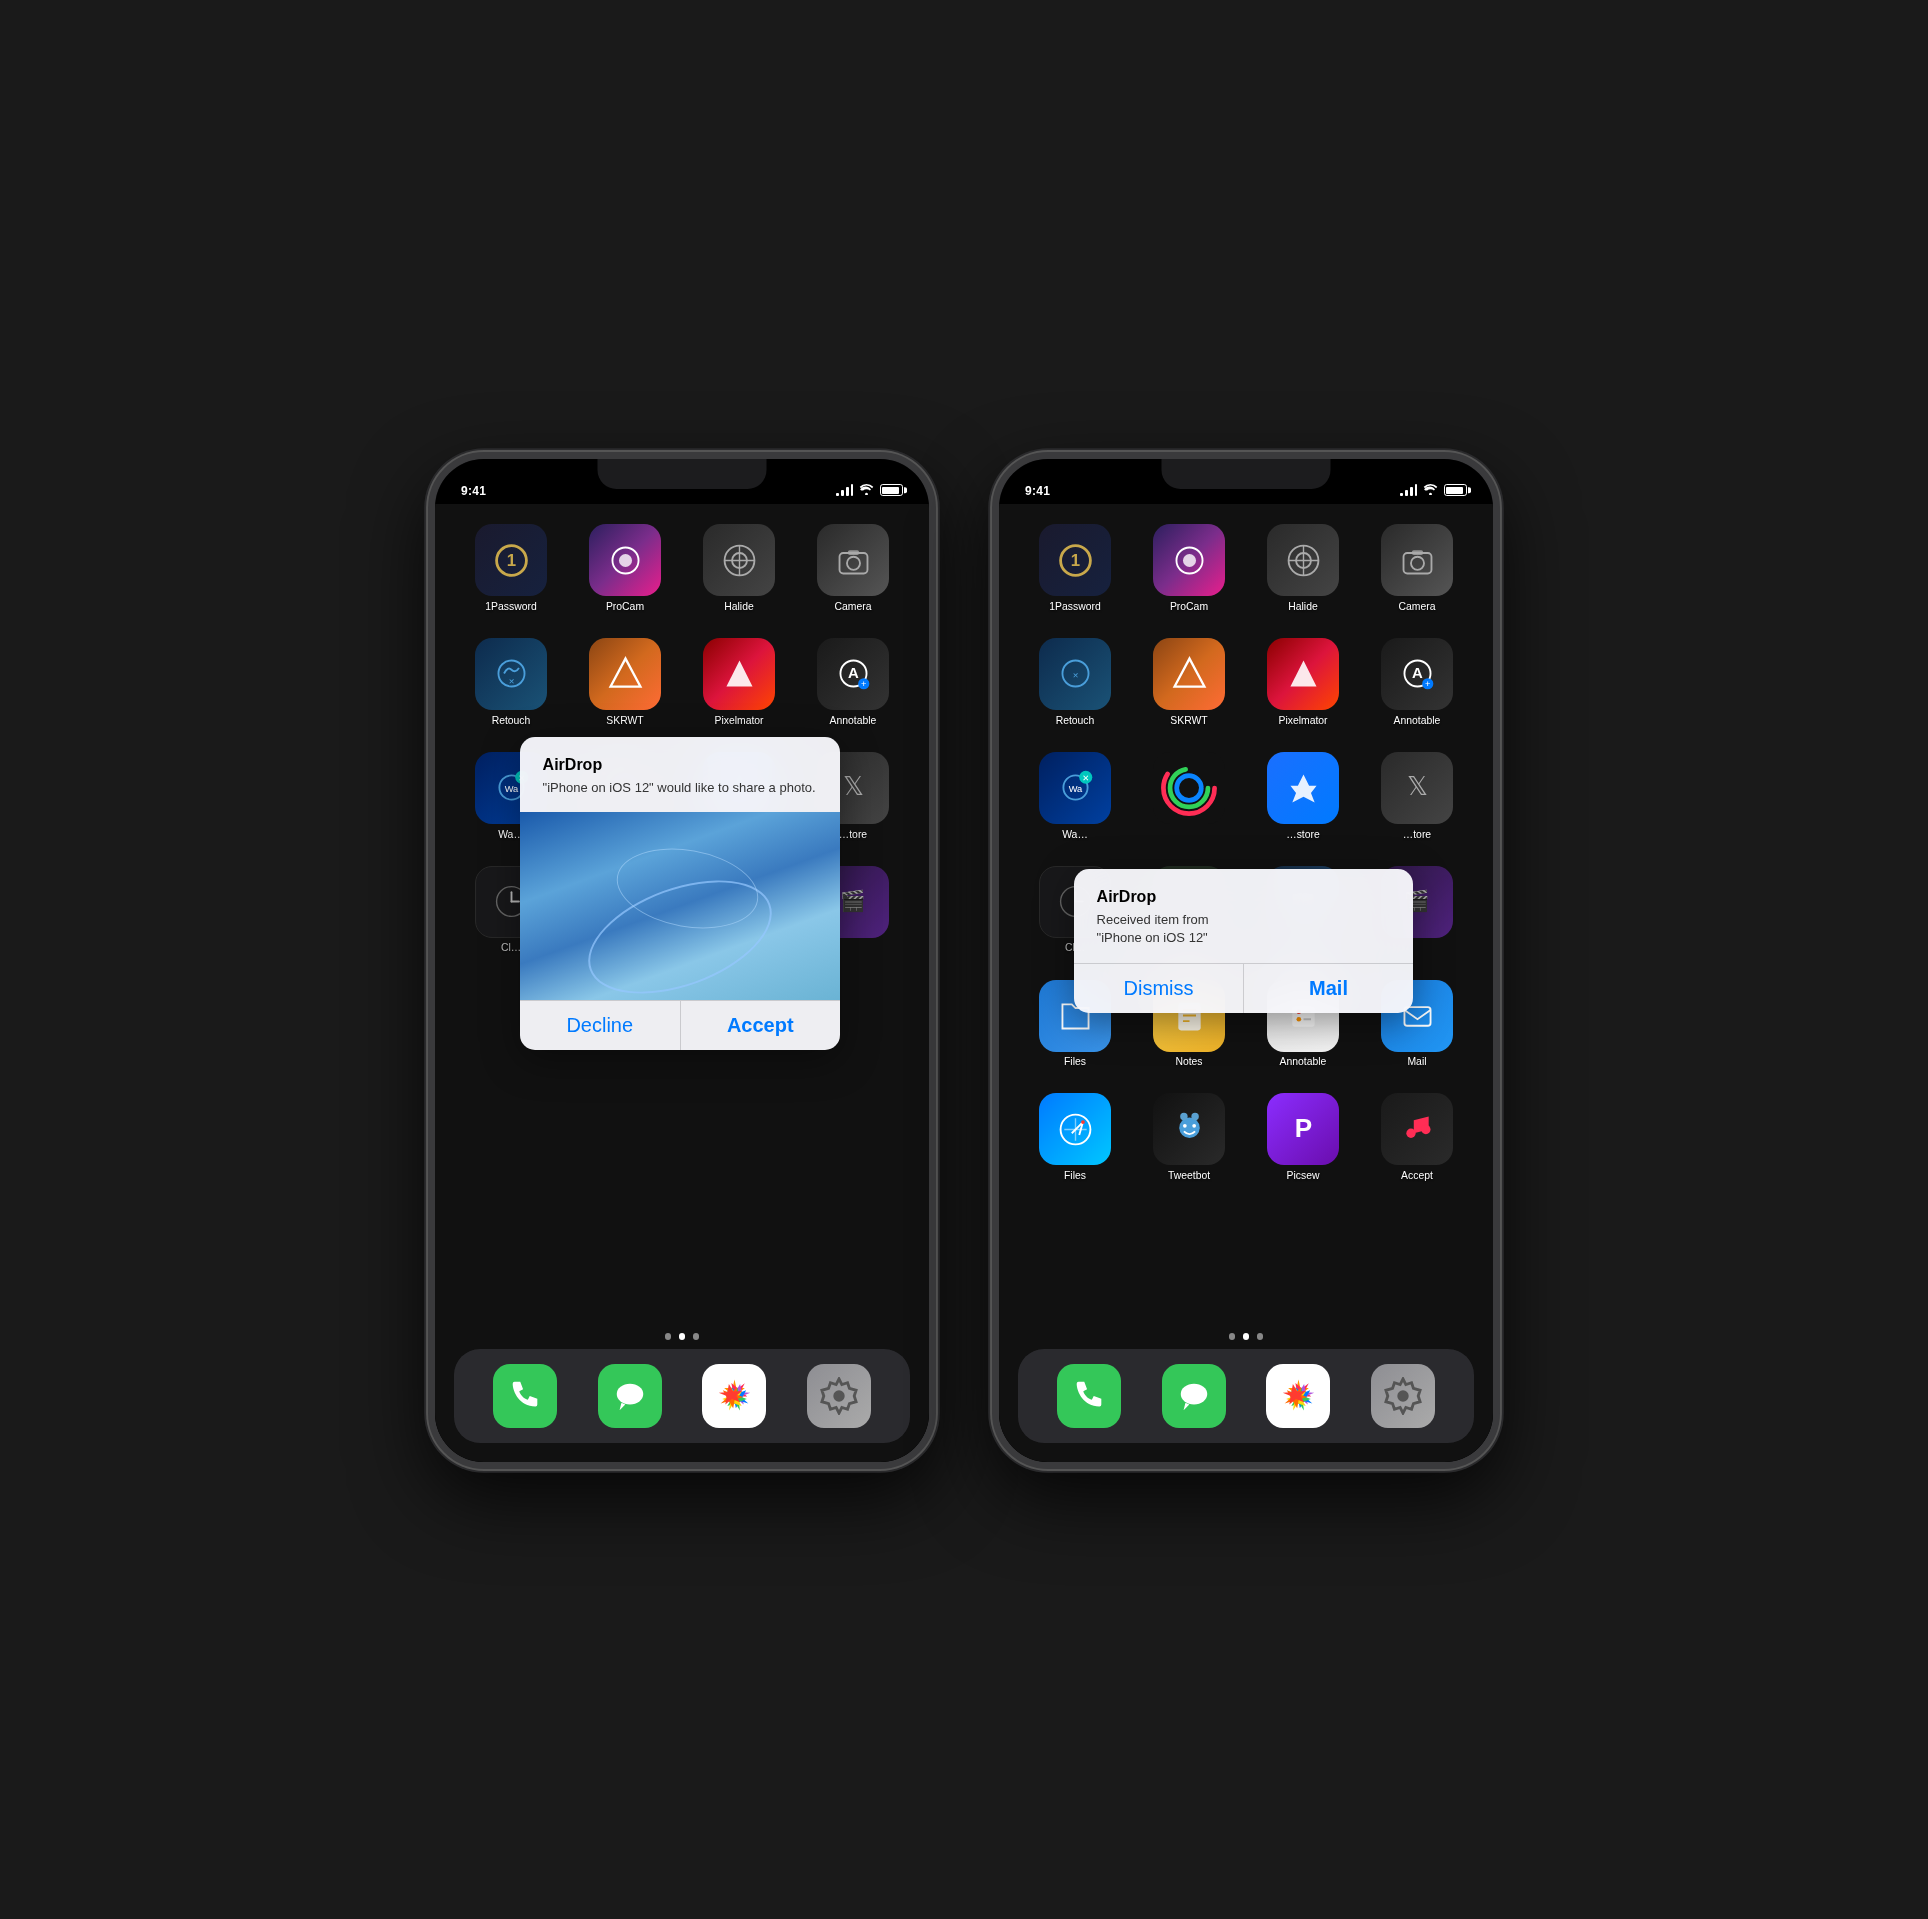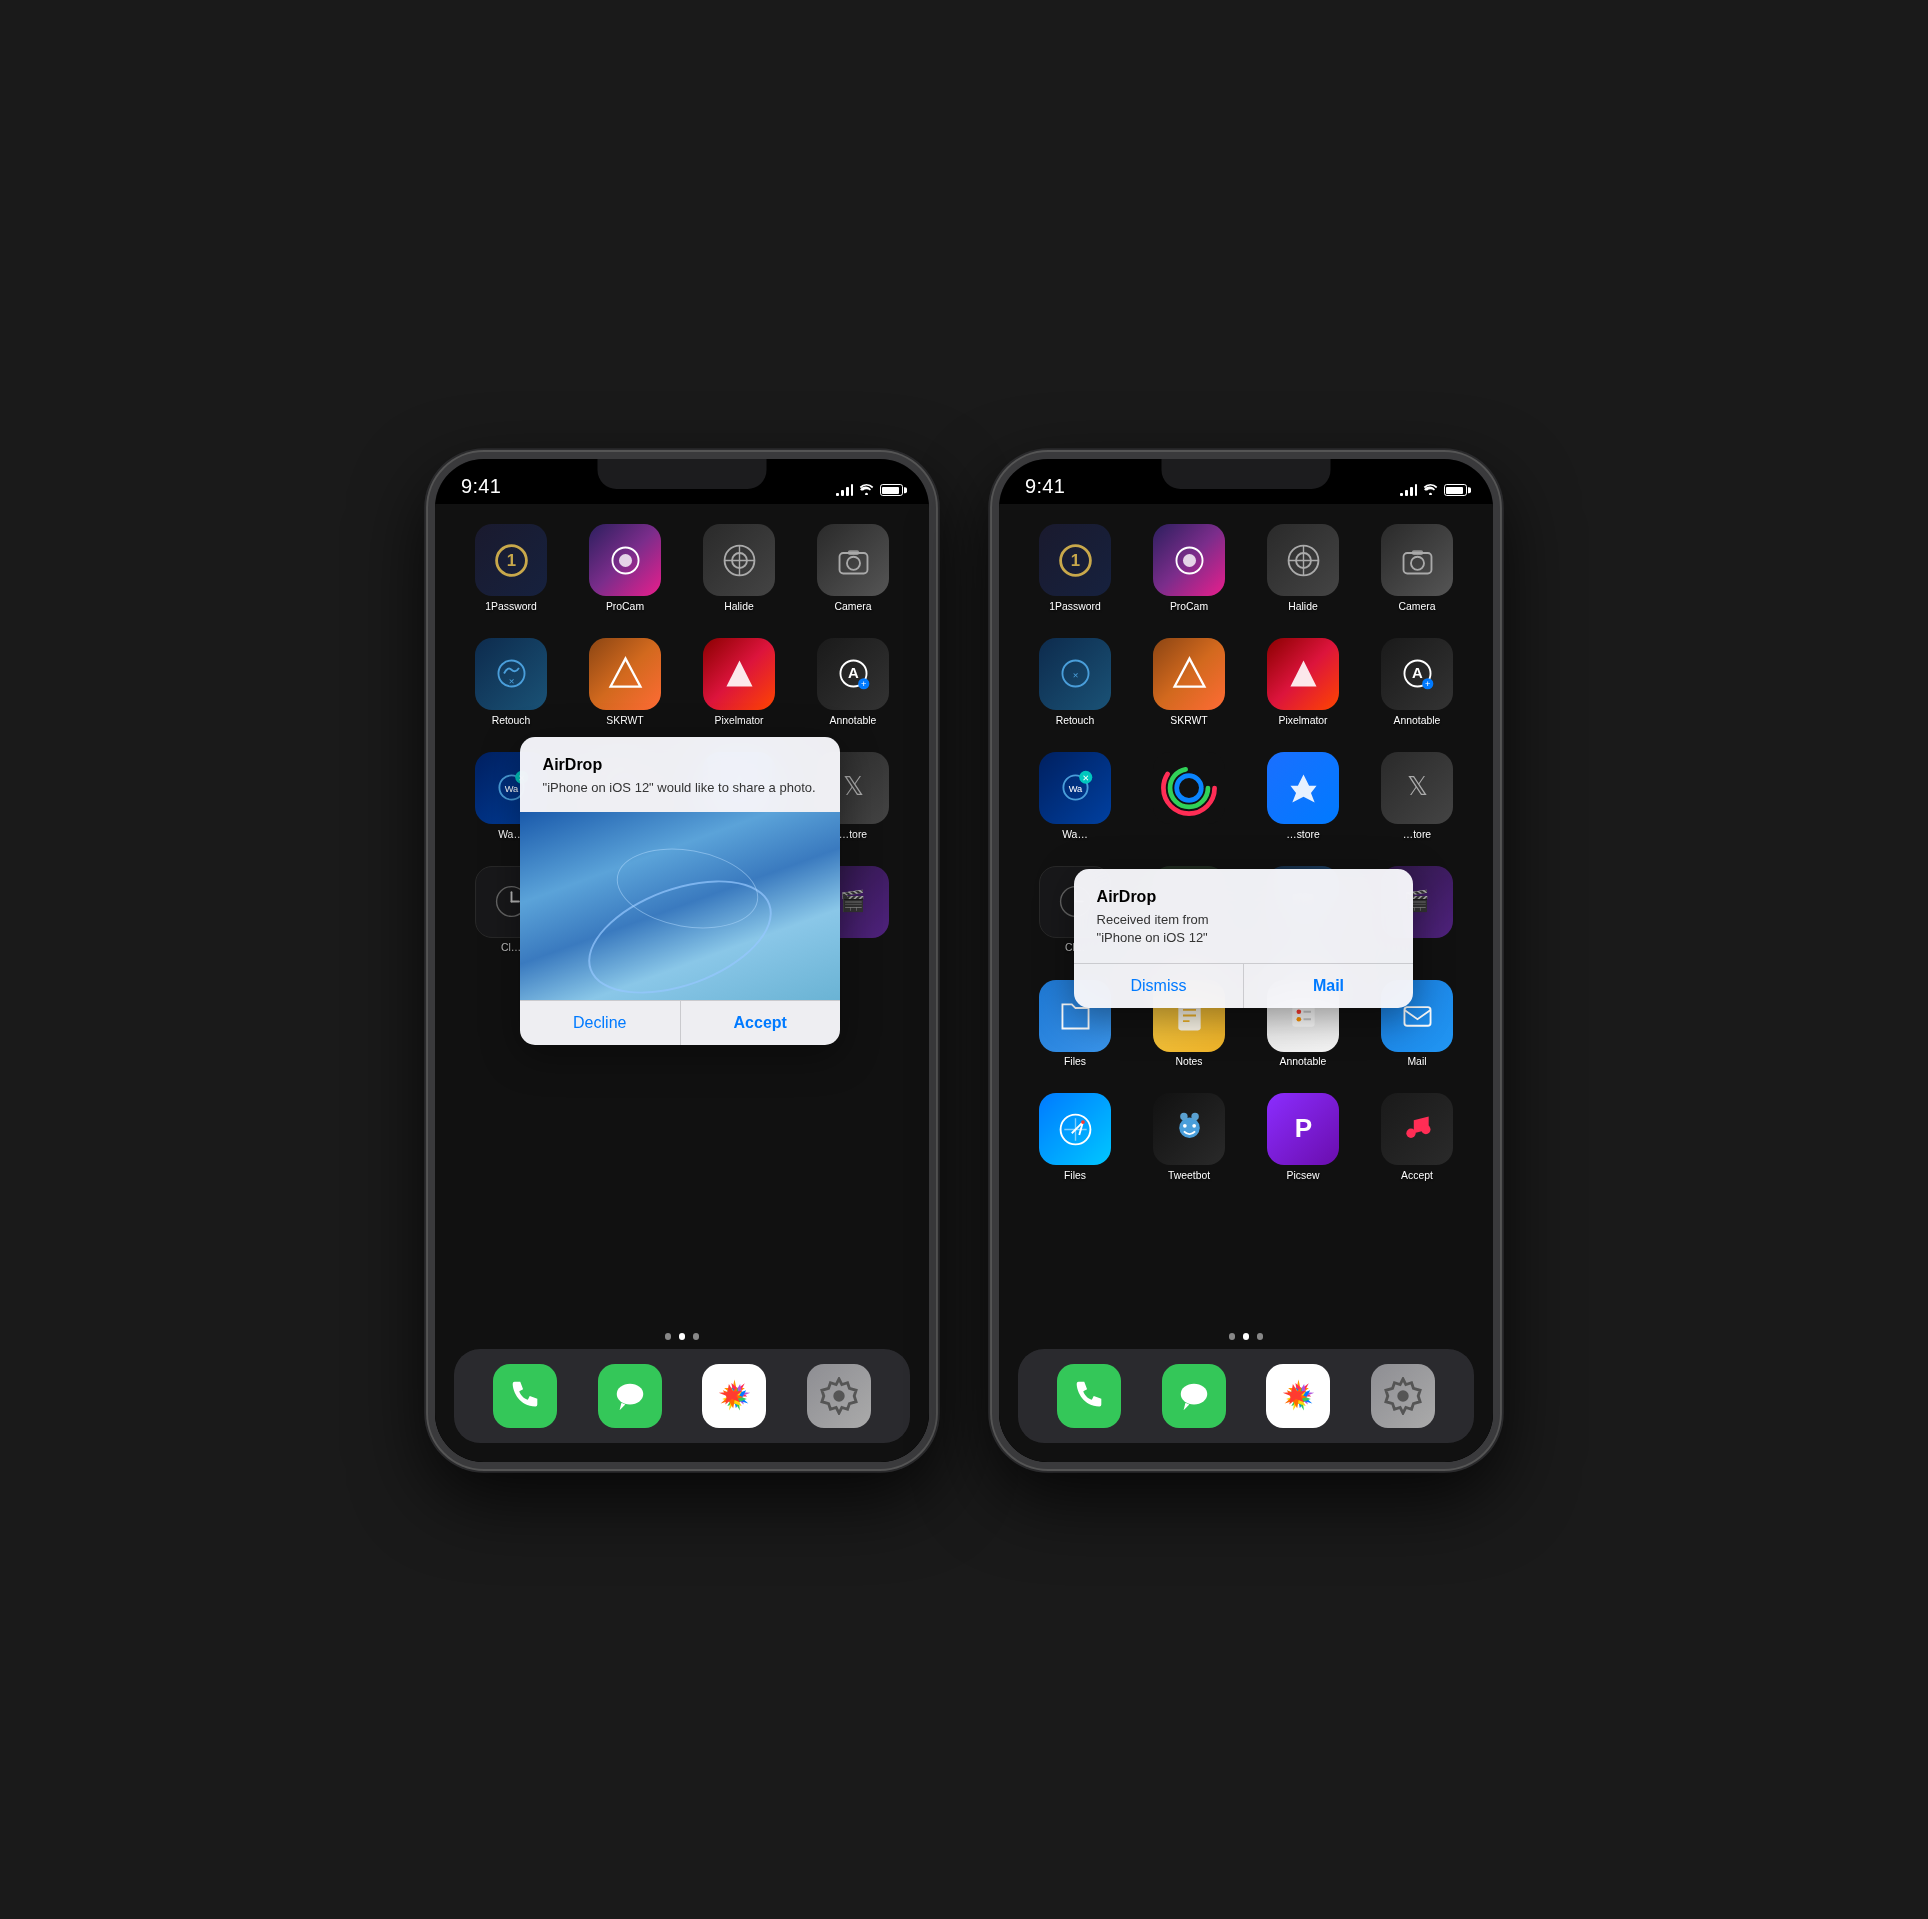--- a/index.html
+++ b/index.html
@@ -49,22 +49,22 @@
       right: 0;
       height: 45px;
       display: flex;
       align-items: flex-end;
       justify-content: space-between;
       padding: 0 26px 5.6px;
       z-index: 99;
       color: white;
     }
     .status-time {
-      font-size: 20px;
-      font-weight: 400;
+      font-size: 12px;
+      font-weight: 700;
       letter-spacing: 0.3px;
     }
     .status-icons {
       display: flex;
       align-items: center;
       gap: 5.6px;
     }
     .signal-bars {
       display: flex;
       align-items: flex-end;
@@ -297,21 +297,21 @@
 
     .dialog-buttons {
       display: flex;
       border-top: 0.5px solid rgba(0,0,0,0.15);
     }
 
     .dialog-btn {
       flex: 1;
       padding: 13px;
       text-align: center;
-      font-size: 16px;
+      font-size: 20px;
       cursor: pointer;
       background: transparent;
       border: none;
     }
 
     .btn-decline { color: #007aff; border-right: 0.5px solid rgba(0,0,0,0.15); }
     .btn-accept { color: #007aff; font-weight: 600; text-align: center; }
     .btn-dismiss { color: #007aff; border-right: 0.5px solid rgba(0,0,0,0.15); }
     .btn-open { color: #007aff; font-weight: 600; }
 

